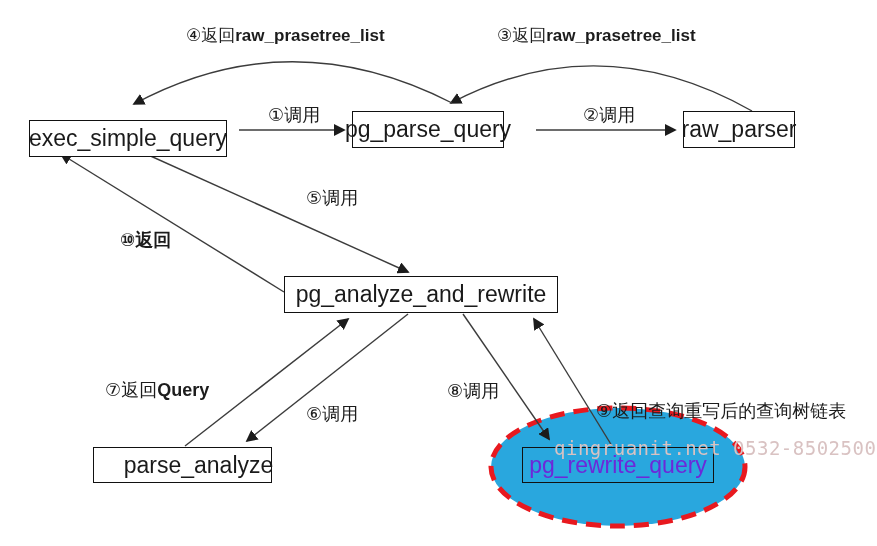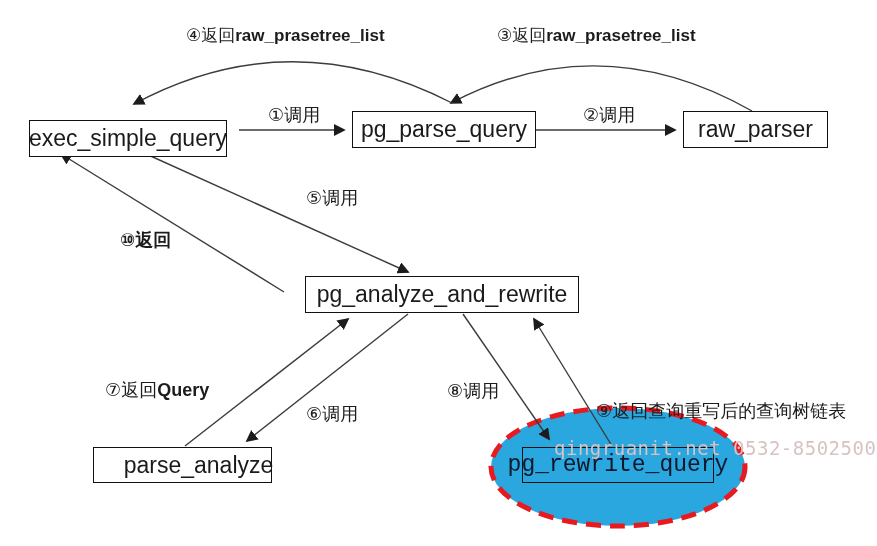--- a/index.html
+++ b/index.html
@@ -13,21 +13,21 @@
   #wires{position:absolute;left:0;top:0;width:877px;height:546px;}
   .node{
     position:absolute;
     background:#ffffff;
     border:1.4px solid #111;
     display:flex;align-items:center;justify-content:center;
     font-size:23px;color:#1a1a1a;
     white-space:nowrap;
     box-sizing:border-box;
   }
-  .node.clear{background:transparent;color:#0f172a;font-family:Liberation Mono, monospace;}
+  .node.clear{background:transparent;color:#6d28d9;}
   .edge-label{
     position:absolute;
     font-size:18px;color:#1c1c1c;
     white-space:nowrap;line-height:1.1;
   }
   .edge-label.small{font-size:17px;}
   .edge-label b{font-weight:bold;}
   #watermark{
     position:absolute;left:554px;top:437px;
     font-family:"DejaVu Sans Mono","Liberation Mono",monospace;
@@ -69,25 +69,25 @@
 
     <line x1="185" y1="446" x2="348" y2="319" stroke="#3c3c3c" stroke-width="1.4" marker-end="url(#arw)"></line>
 
     <line x1="463" y1="314" x2="549" y2="439" stroke="#3c3c3c" stroke-width="1.4" marker-end="url(#arw)"></line>
 
     <line x1="612" y1="446" x2="534" y2="319" stroke="#3c3c3c" stroke-width="1.4" marker-end="url(#arw)"></line>
   </svg>
 
   <div class="node" style="left:29px;top:120px;width:198px;height:37px;">exec_simple_query</div>
 
-  <div class="node" style="left:352px;top:111px;width:184px;height:37px;">pg_parse_query</div>
+  <div class="node" style="left:352px;top:111px;width:152px;height:37px;">pg_parse_query</div>
 
-  <div class="node" style="left:683px;top:111px;width:145px;height:37px;">raw_parser</div>
+  <div class="node" style="left:683px;top:111px;width:112px;height:37px;">raw_parser</div>
 
-  <div class="node" style="left:284px;top:276px;width:274px;height:37px;margin-left:21px;">pg_analyze_and_rewrite</div>
+  <div class="node" style="left:284px;top:276px;width:274px;height:37px;">pg_analyze_and_rewrite</div>
 
   <div class="node" style="left:93px;top:447px;width:179px;height:36px;padding-left:32px;">parse_analyze</div>
 
   <div class="node clear" style="left:522px;top:447px;width:192px;height:36px;">pg_rewrite_query</div>
 
   <div class="edge-label small lbl" style="left:186px;top:27px;"><span>④返回</span><b>raw_prasetree_list</b></div>
 
   <div class="edge-label small lbl" style="left:497px;top:27px;"><span>③返回</span><b>raw_prasetree_list</b></div>
 
   <div class="edge-label lbl" style="left:268px;top:106px;">①调用</div>

